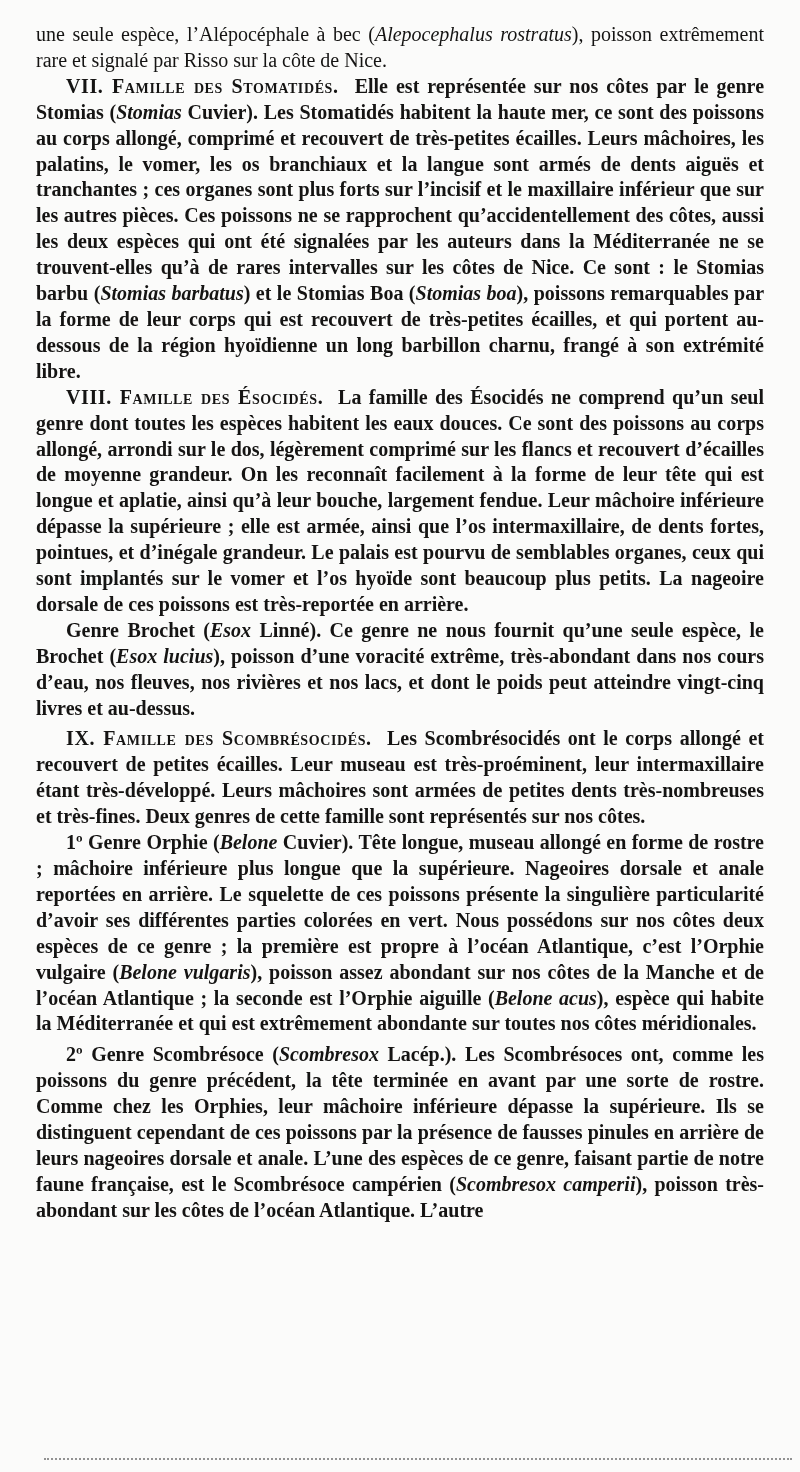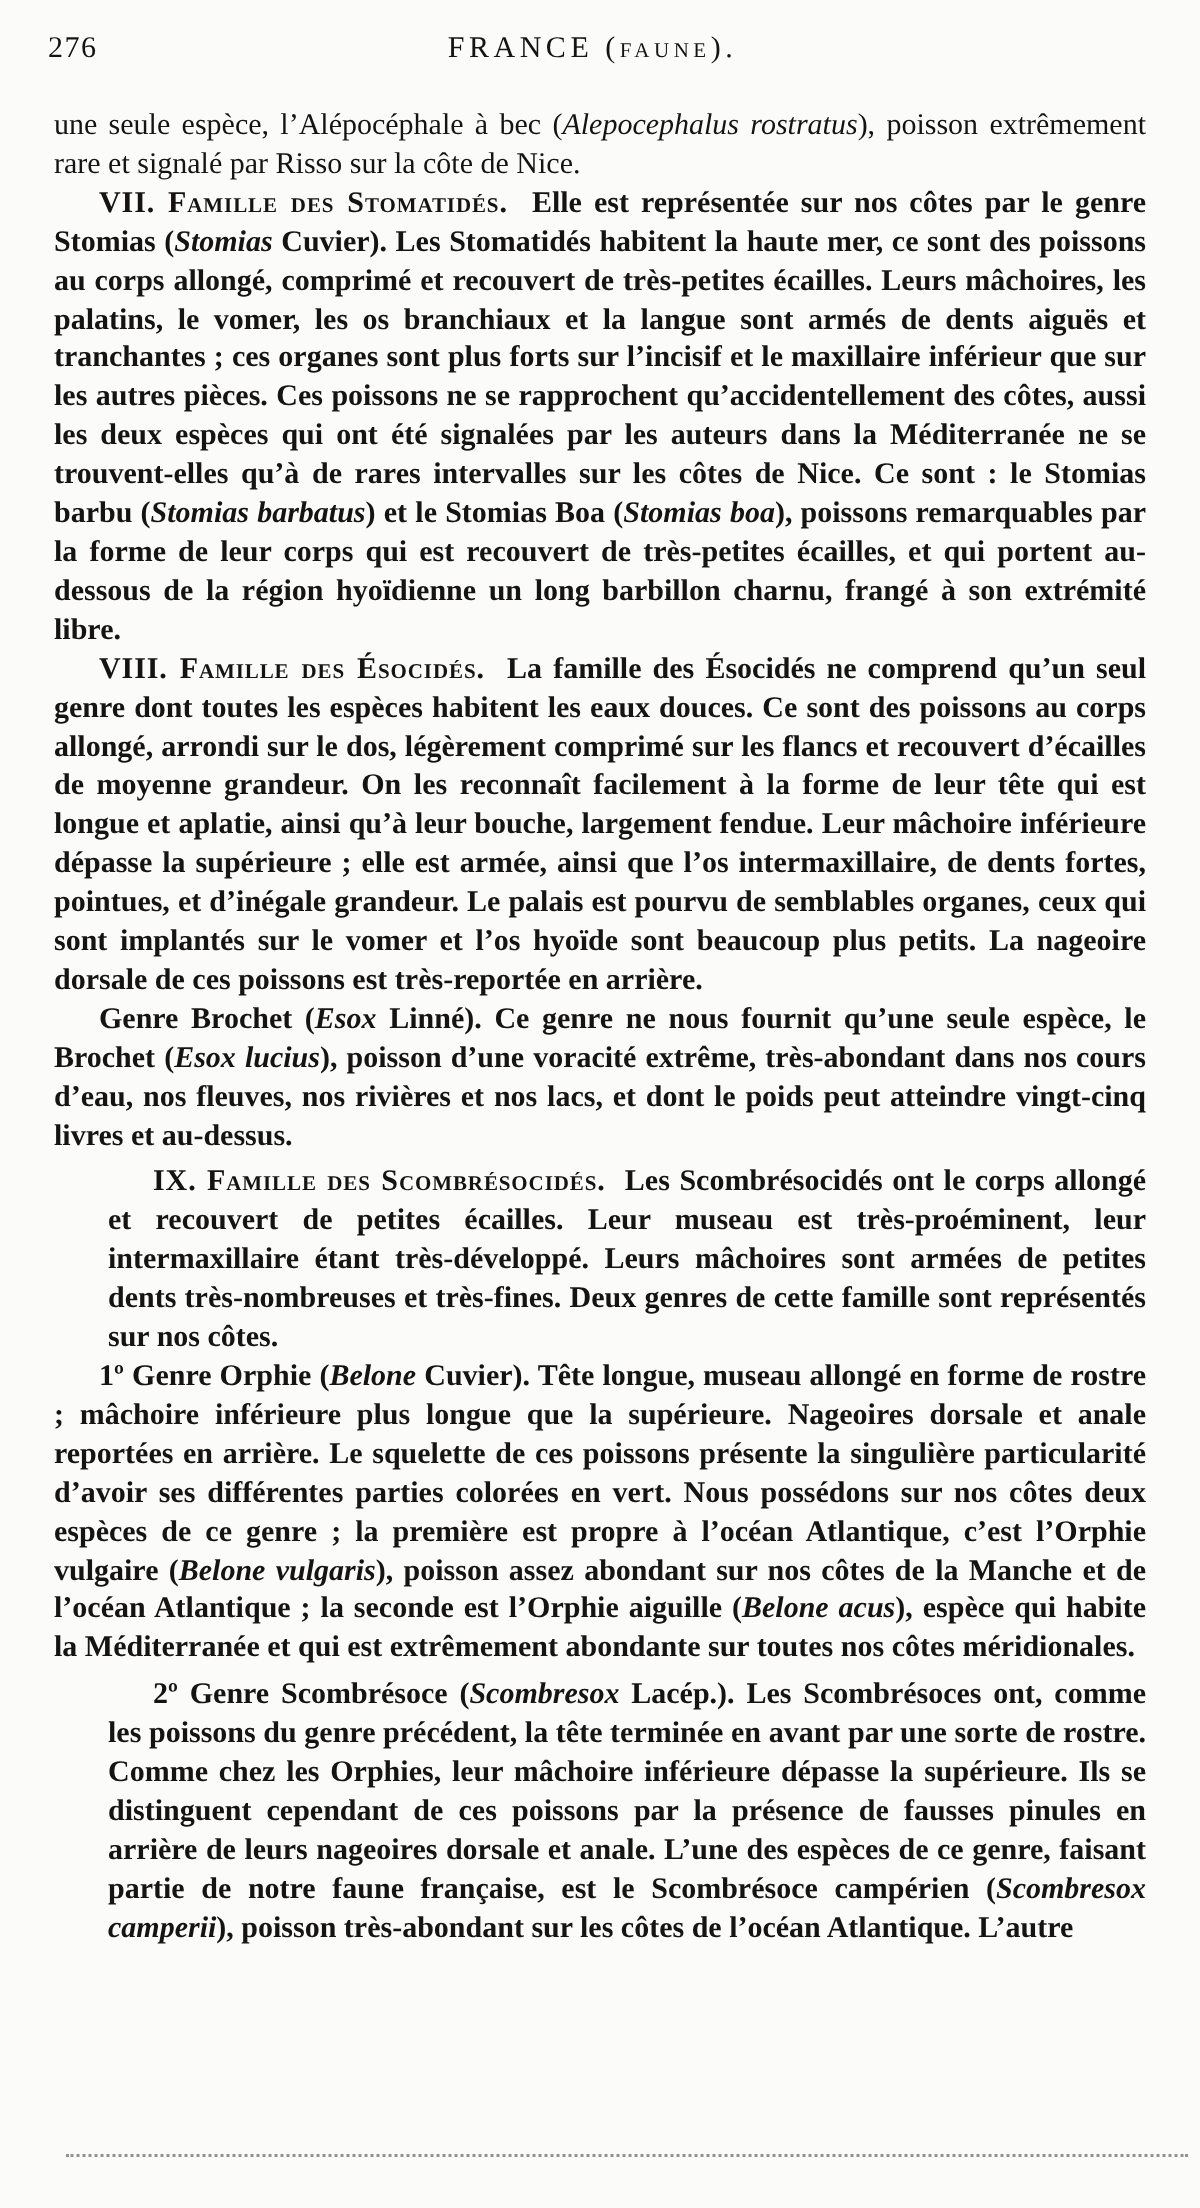--- a/index.html
+++ b/index.html
@@ -38,42 +38,38 @@
   }
   .page-body {
     margin: 22px 36px 0 36px;
     font-size: 20px;
     line-height: 25.9px;
     text-align: justify;
     text-justify: inter-word;
   }
   .para { margin: 0; }
   .para.indent { text-indent: 30px; font-weight: bold; }
-  .para.space-before { margin-top: 5px; margin-left: 36px; }
+  .para.space-before { margin-top: 5px; }
   .run-normal { font-style: normal; }
   .run-italic { font-style: italic; }
   .run-smallcaps { font-variant: small-caps; letter-spacing: 0.6px; }
   .scan-dotted-line {
     position: absolute;
     left: 44px;
     top: 1436px;
     width: 748px;
     height: 0;
     border-top: 2px dotted #707070;
     opacity: 0.75;
   }
 </style>
 </head>
 <body>
 
 <div class="page">
-  <div class="page-header">
-    <span class="page-number">276</span>
-    <div class="running-title">FRANCE (faune).</div>
-  </div>
   <div class="page-body">
       <p class="para"><span class="run-normal">une seule espèce, l’Alépocéphale à bec (</span><span class="run-italic">Alepocephalus rostratus</span><span class="run-normal">), poisson extrêmement rare et signalé par Risso sur la côte de Nice.</span></p>
       <p class="para indent"><span class="run-smallcaps">VII. Famille des Stomatidés.</span><span class="run-normal">&nbsp; Elle est représentée sur nos côtes par le genre Stomias (</span><span class="run-italic">Stomias</span><span class="run-normal"> Cuvier). Les Stomatidés habitent la haute mer, ce sont des poissons au corps allongé, comprimé et recouvert de très-petites écailles. Leurs mâchoires, les palatins, le vomer, les os branchiaux et la langue sont armés de dents aiguës et tranchantes ; ces organes sont plus forts sur l’incisif et le maxillaire inférieur que sur les autres pièces. Ces poissons ne se rapprochent qu’accidentellement des côtes, aussi les deux espèces qui ont été signalées par les auteurs dans la Méditerranée ne se trouvent-elles qu’à de rares intervalles sur les côtes de Nice. Ce sont : le Stomias barbu (</span><span class="run-italic">Stomias barbatus</span><span class="run-normal">) et le Stomias Boa (</span><span class="run-italic">Stomias boa</span><span class="run-normal">), poissons remarquables par la forme de leur corps qui est recouvert de très-petites écailles, et qui portent au-dessous de la région hyoïdienne un long barbillon charnu, frangé à son extrémité libre.</span></p>
       <p class="para indent"><span class="run-smallcaps">VIII. Famille des Ésocidés.</span><span class="run-normal">&nbsp; La famille des Ésocidés ne comprend qu’un seul genre dont toutes les espèces habitent les eaux douces. Ce sont des poissons au corps allongé, arrondi sur le dos, légèrement comprimé sur les flancs et recouvert d’écailles de moyenne grandeur. On les reconnaît facilement à la forme de leur tête qui est longue et aplatie, ainsi qu’à leur bouche, largement fendue. Leur mâchoire inférieure dépasse la supérieure ; elle est armée, ainsi que l’os intermaxillaire, de dents fortes, pointues, et d’inégale grandeur. Le palais est pourvu de semblables organes, ceux qui sont implantés sur le vomer et l’os hyoïde sont beaucoup plus petits. La nageoire dorsale de ces poissons est très-reportée en arrière.</span></p>
       <p class="para indent"><span class="run-normal">Genre Brochet (</span><span class="run-italic">Esox</span><span class="run-normal"> Linné). Ce genre ne nous fournit qu’une seule espèce, le Brochet (</span><span class="run-italic">Esox lucius</span><span class="run-normal">), poisson d’une voracité extrême, très-abondant dans nos cours d’eau, nos fleuves, nos rivières et nos lacs, et dont le poids peut atteindre vingt-cinq livres et au-dessus.</span></p>
       <p class="para indent space-before"><span class="run-smallcaps">IX. Famille des Scombrésocidés.</span><span class="run-normal">&nbsp; Les Scombrésocidés ont le corps allongé et recouvert de petites écailles. Leur museau est très-proéminent, leur intermaxillaire étant très-développé. Leurs mâchoires sont armées de petites dents très-nombreuses et très-fines. Deux genres de cette famille sont représentés sur nos côtes.</span></p>
       <p class="para indent"><span class="run-normal">1º Genre Orphie (</span><span class="run-italic">Belone</span><span class="run-normal"> Cuvier). Tête longue, museau allongé en forme de rostre ; mâchoire inférieure plus longue que la supérieure. Nageoires dorsale et anale reportées en arrière. Le squelette de ces poissons présente la singulière particularité d’avoir ses différentes parties colorées en vert. Nous possédons sur nos côtes deux espèces de ce genre ; la première est propre à l’océan Atlantique, c’est l’Orphie vulgaire (</span><span class="run-italic">Belone vulgaris</span><span class="run-normal">), poisson assez abondant sur nos côtes de la Manche et de l’océan Atlantique ; la seconde est l’Orphie aiguille (</span><span class="run-italic">Belone acus</span><span class="run-normal">), espèce qui habite la Méditerranée et qui est extrêmement abondante sur toutes nos côtes méridionales.</span></p>
       <p class="para indent space-before"><span class="run-normal">2º Genre Scombrésoce (</span><span class="run-italic">Scombresox</span><span class="run-normal"> Lacép.). Les Scombrésoces ont, comme les poissons du genre précédent, la tête terminée en avant par une sorte de rostre. Comme chez les Orphies, leur mâchoire inférieure dépasse la supérieure. Ils se distinguent cependant de ces poissons par la présence de fausses pinules en arrière de leurs nageoires dorsale et anale. L’une des espèces de ce genre, faisant partie de notre faune française, est le Scombrésoce campérien (</span><span class="run-italic">Scombresox camperii</span><span class="run-normal">), poisson très-abondant sur les côtes de l’océan Atlantique. L’autre</span></p>
     </div>
   <div class="scan-dotted-line"></div>

